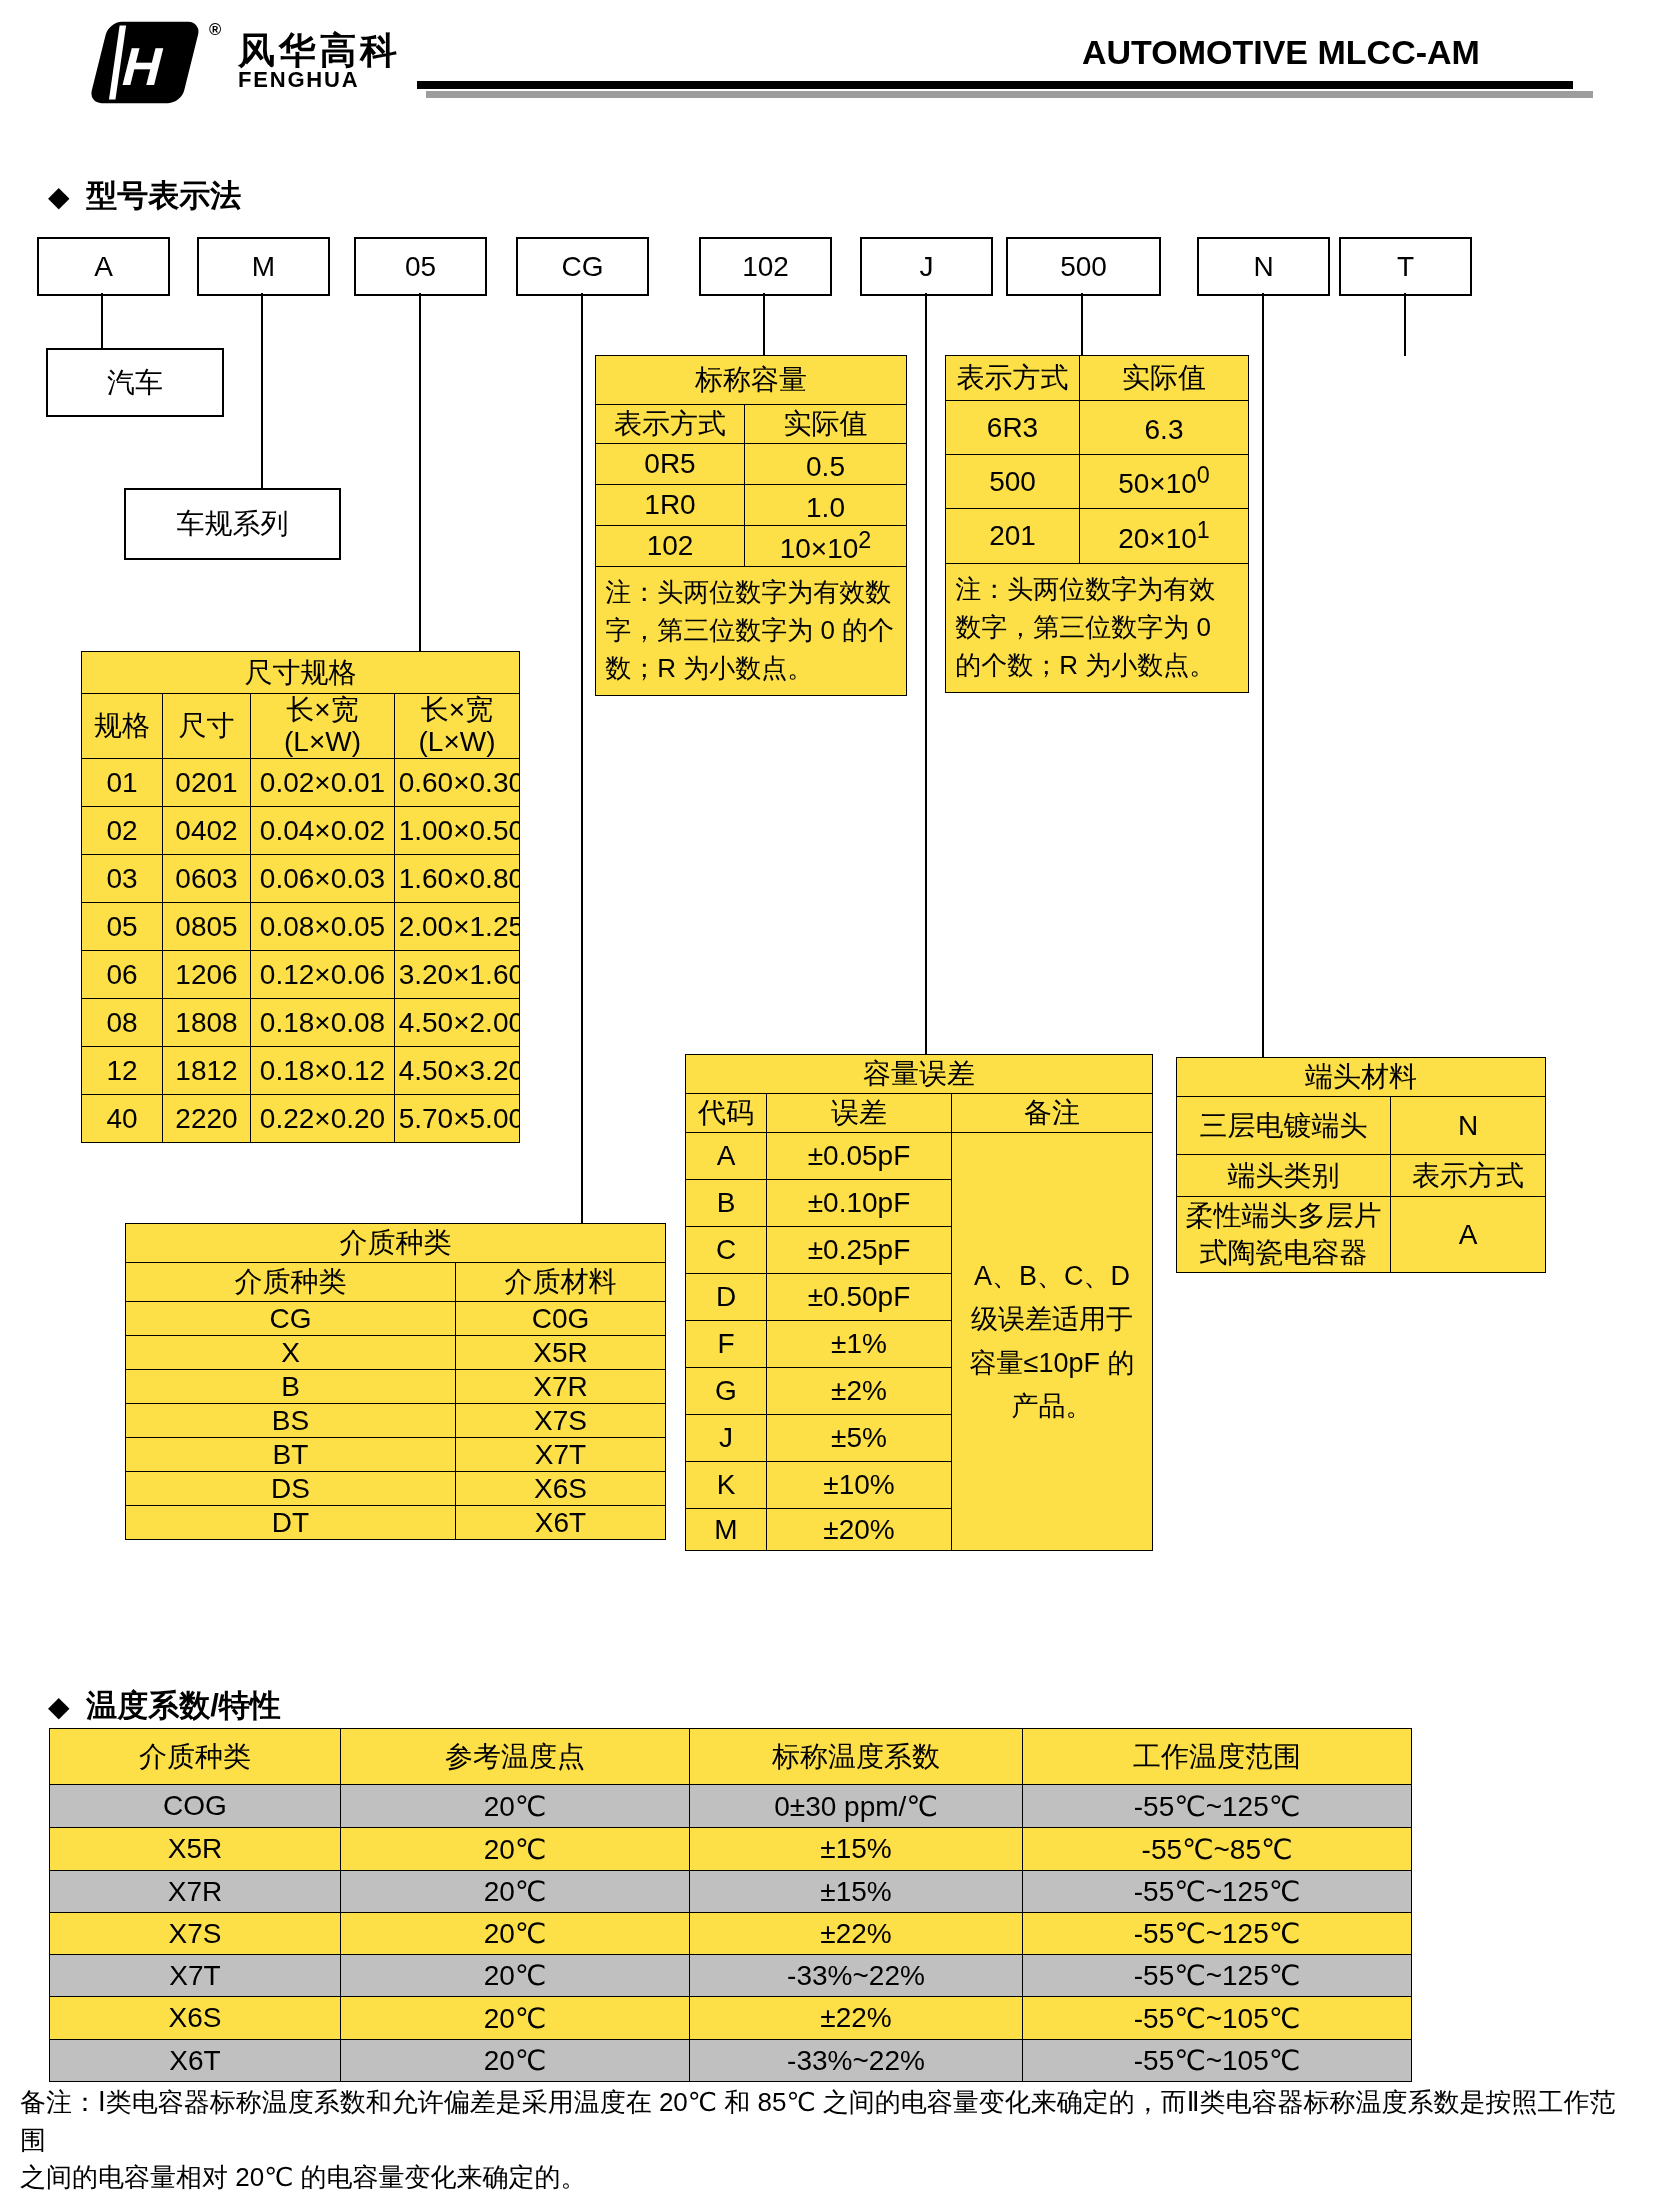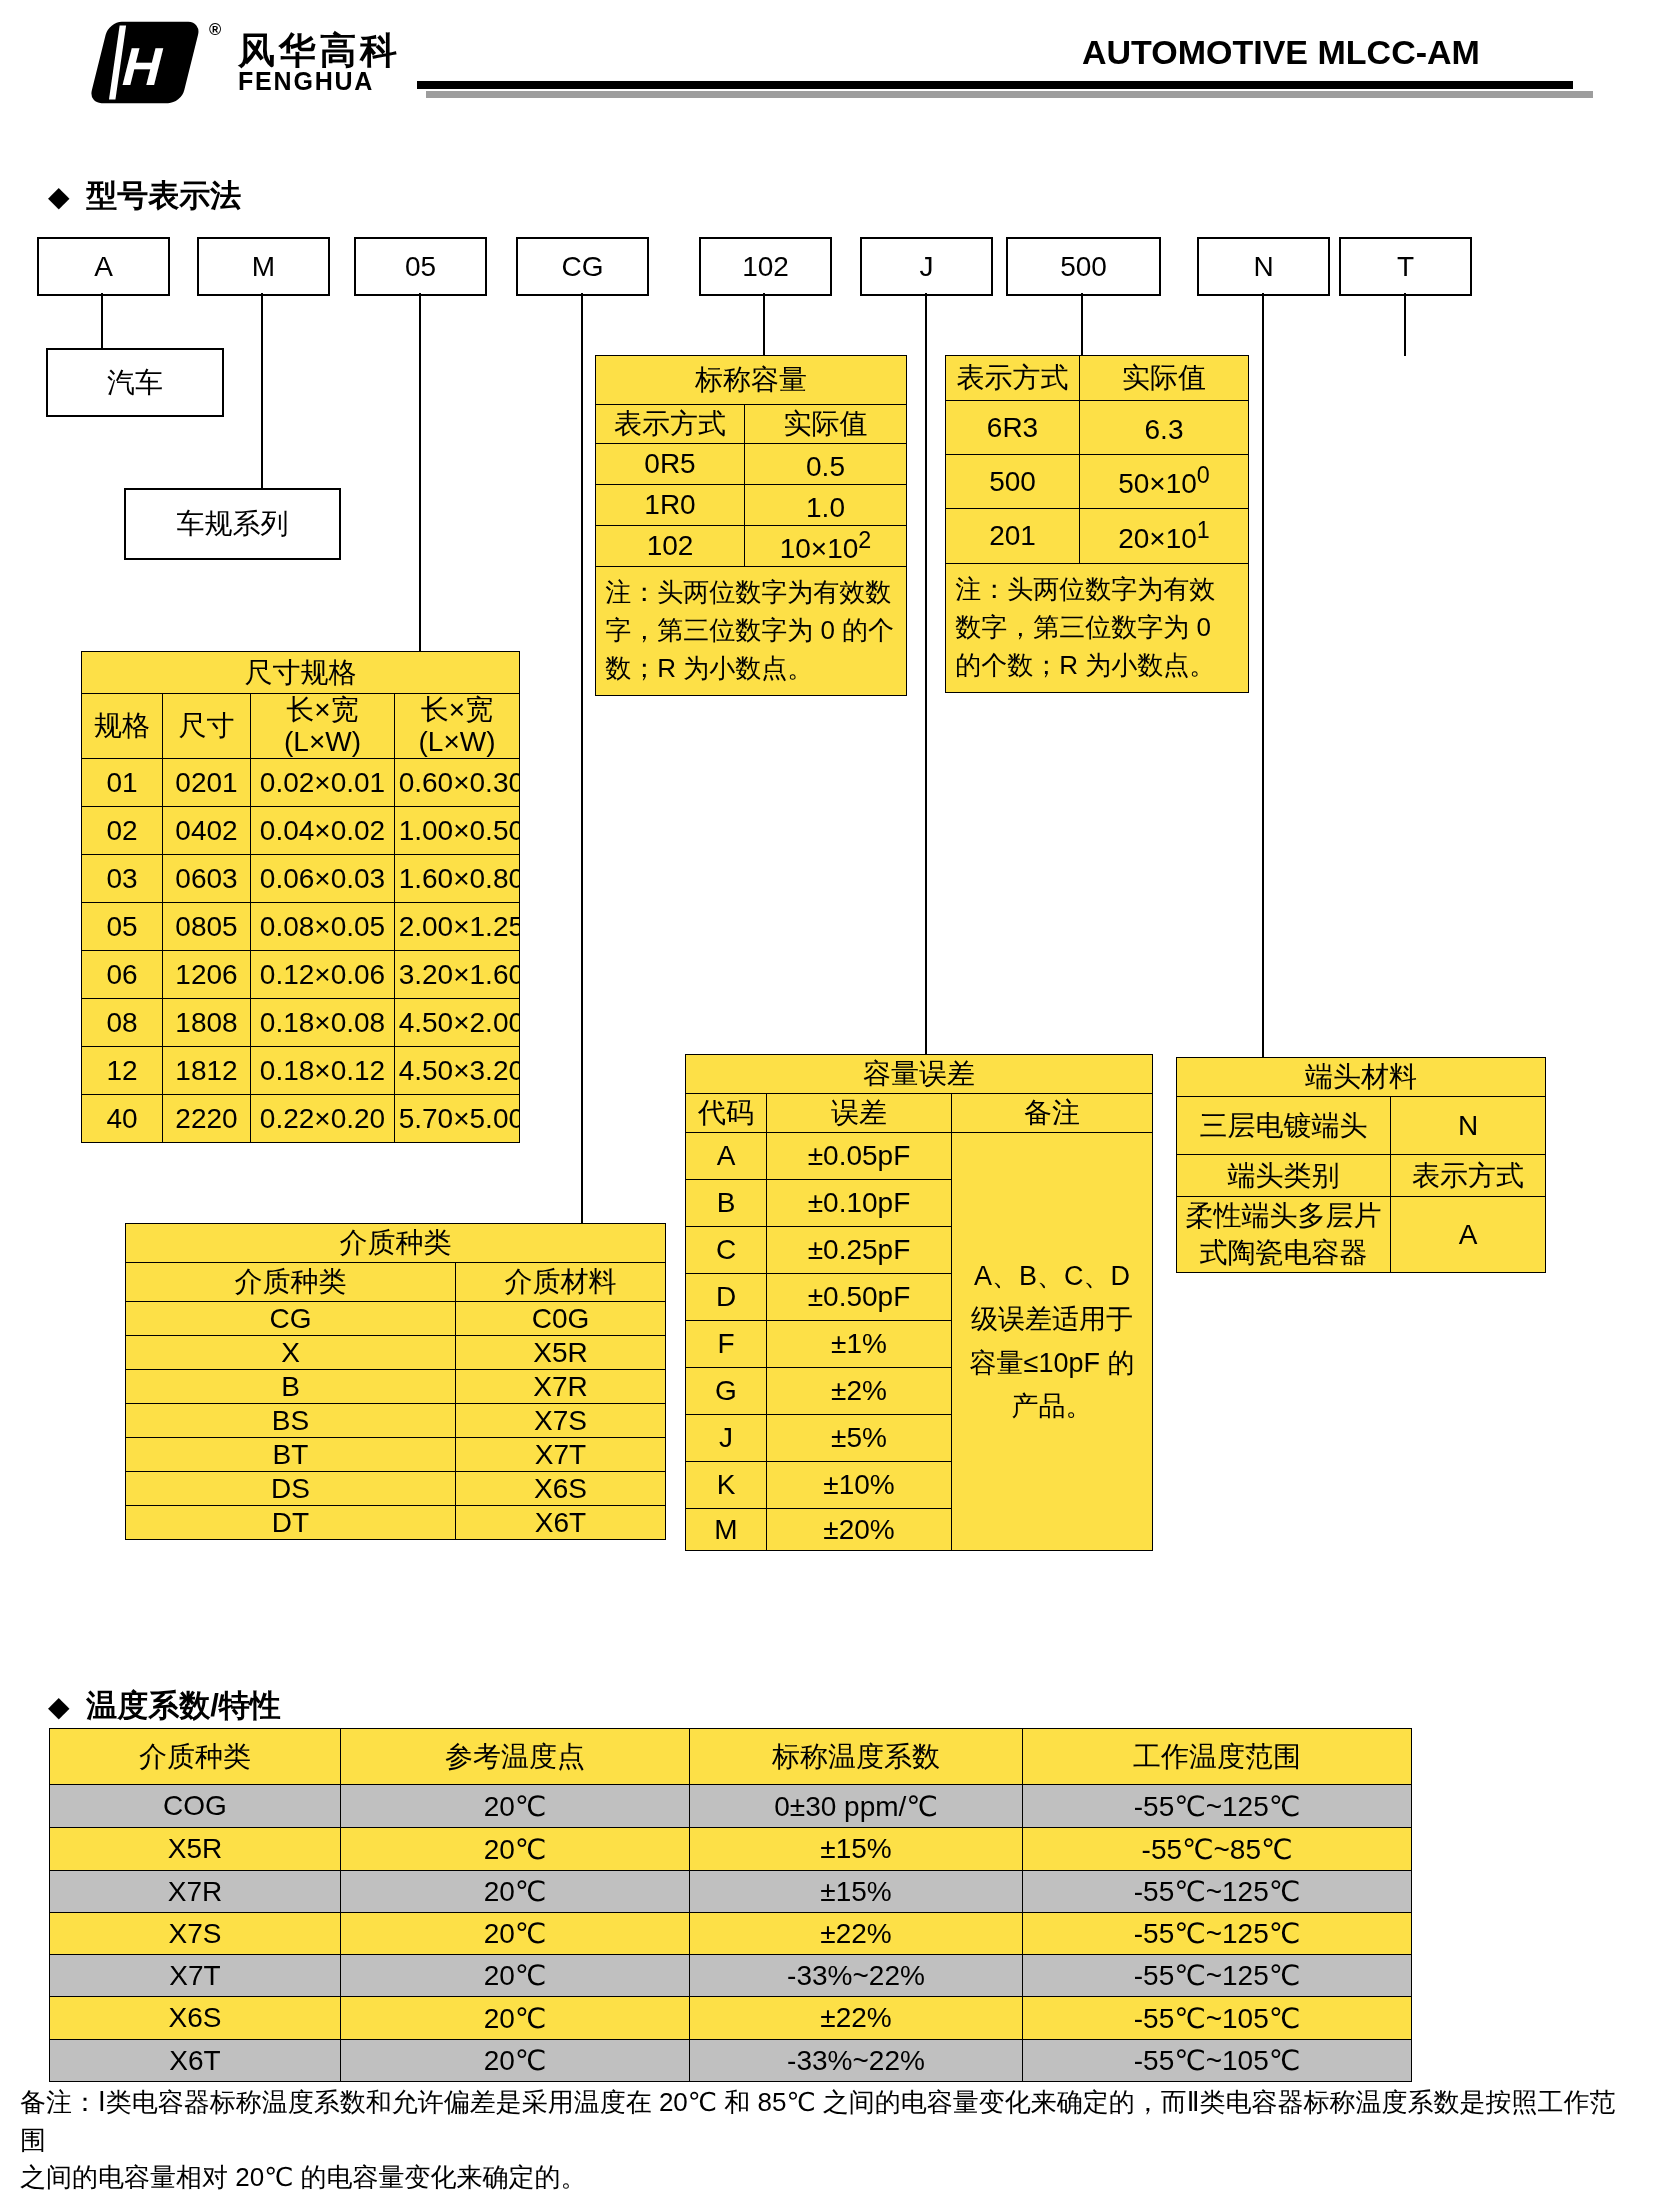--- a/index.html
+++ b/index.html
@@ -1,21 +1,21 @@
 <!DOCTYPE html>
 <html style="font-size:14.8px"><head>
 <meta charset="utf-8">
 <style>
   html,body{margin:0;padding:0;background:#fff;}
   #page{position:relative;width:1675px;height:2201px;background:#fff;overflow:hidden;
         font-family:"Liberation Sans","DejaVu Sans",sans-serif;color:#000;}
   .abs{position:absolute;}
   
   .brand-cn{font-size:37px;font-weight:bold;letter-spacing:3.7px;}
-  .brand-en{font-size:25px;font-weight:bold;letter-spacing:1.8px;margin-top:1.8px;}
+  .brand-en{font-size:22px;font-weight:bold;letter-spacing:1.8px;margin-top:1.8px;}
   .reg{font-size:16.6px;font-weight:bold;}
   .doc-title{font-size:34px;font-weight:bold;letter-spacing:0px;}
   .rule-black{background:#000;}
   .rule-gray{background:#9d9d9d;}
   
   .sec-title{font-size:31px;font-weight:bold;display:flex;align-items:center;gap:16.6px;}
   .diamond{font-size:28px;}
   
   .code-box{border:2.8px solid #000;display:flex;align-items:center;justify-content:center;
             font-size:28px;background:#fff;}

